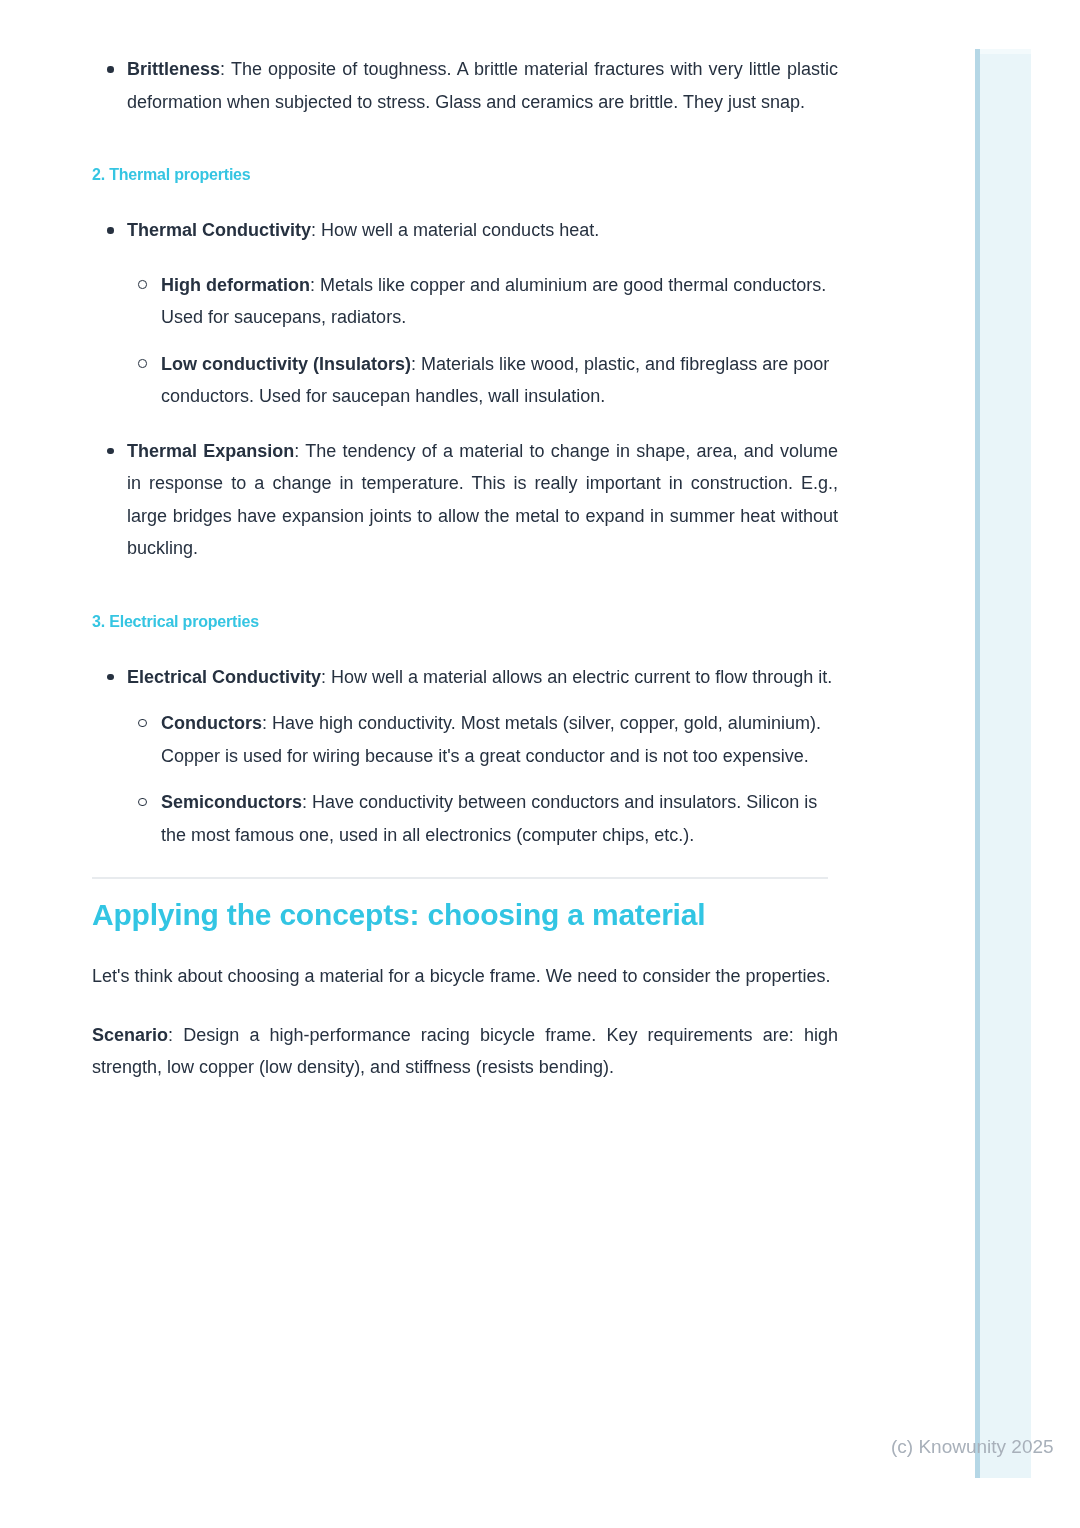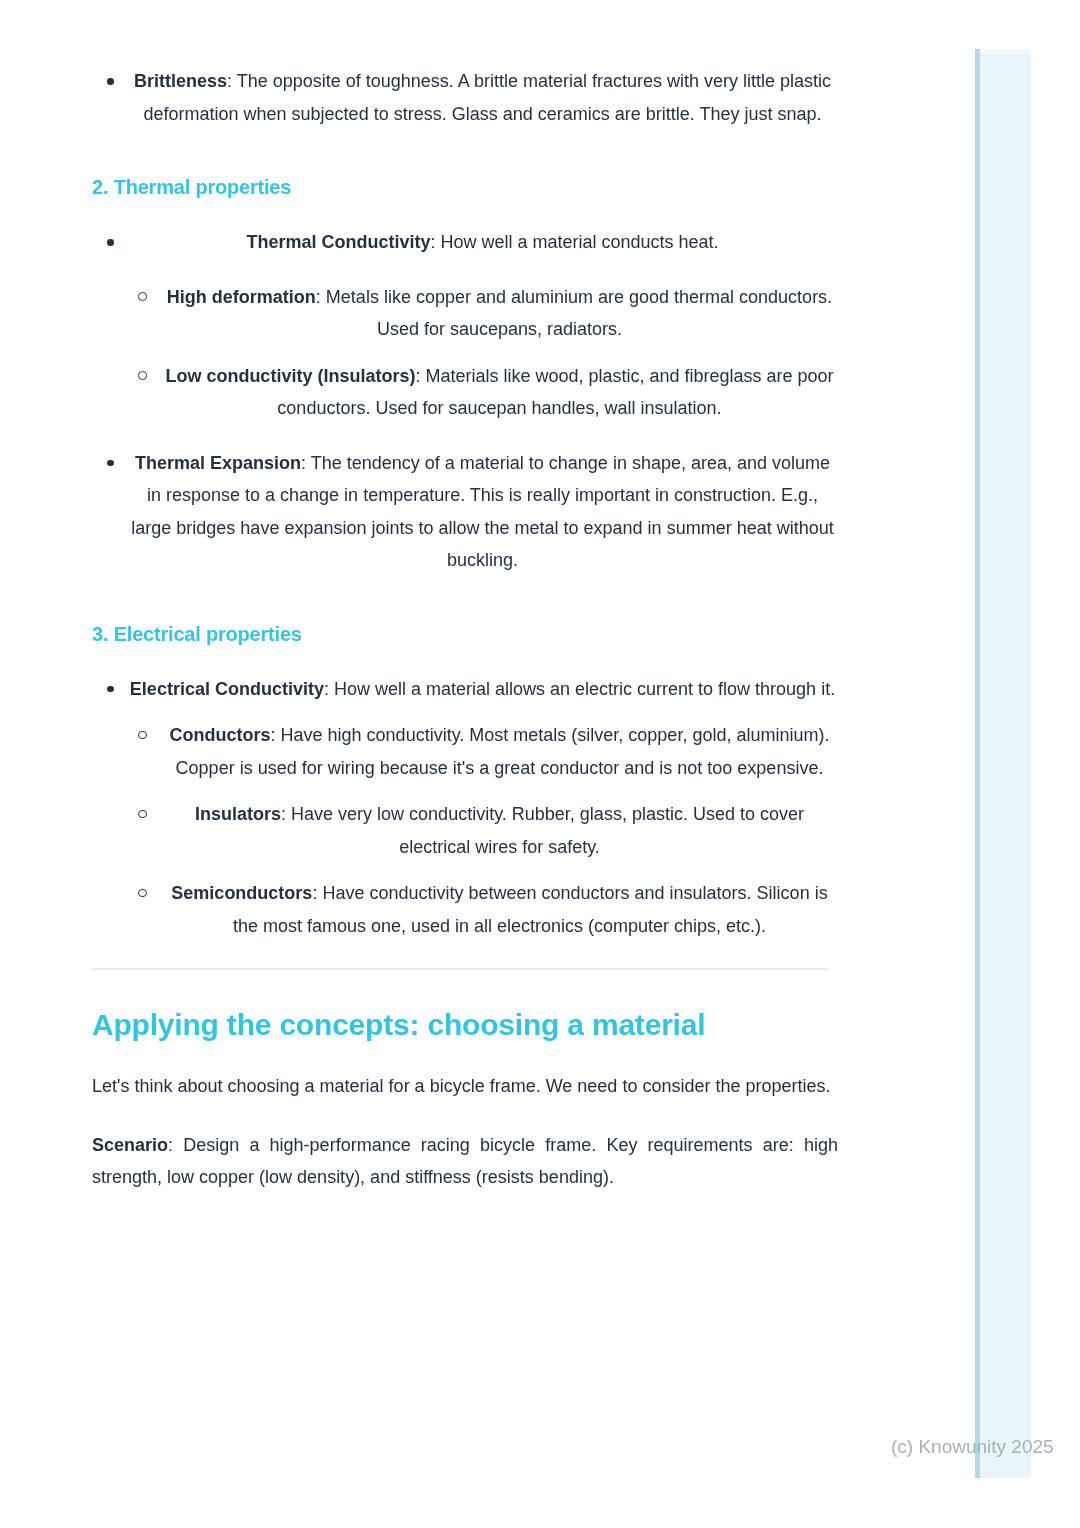--- a/index.html
+++ b/index.html
@@ -16,40 +16,40 @@
     left:92px;top:53px;
     width:746px;
     font-size:18px;
     line-height:32.5px;
     color:#263140;
   }
   .lbl{font-weight:700;}
   .justify{text-align:justify;}
   h2.big{
     font-size:30px;line-height:38px;
-    margin:36px 0 0 0;
+    margin:17px 0 0 0;
     color:#32c5e3;
     font-weight:700;
     letter-spacing:-0.2px;
   }
   h3.sec{
-    font-size:20px;line-height:30px;
+    font-size:16px;line-height:30px;
     margin:42px 0 0 0;
     color:#35c5e2;
     font-weight:700;
     letter-spacing:-0.2px;
   }
   p{margin:0;}
   p.intro{margin-top:20px;}
   p.lead{margin-top:26px;}
   p.scenario{margin-top:26px;}
   ul{list-style:none;margin:0;padding:0;}
   ul.l1{margin-top:24px;}
-  ul.l1.first{margin-top:12px;}
-  ul.l1 > li{position:relative;padding-left:35px;text-align:center;}
+  ul.l1.first{margin-top:0;}
+  ul.l1 > li{position:relative;padding-left:35px;}
   ul.l1 > li + li{margin-top:22px;}
   ul.l1 > li::before{
     content:"";
     position:absolute;left:15px;top:13px;
     width:6.5px;height:6.5px;border-radius:50%;
     background:#263140;
   }
   ul.l2{margin-top:22px;}
   ul.l2.tight{margin-top:14px;}
   ul.l2 > li{position:relative;padding-left:34px;}
@@ -128,23 +128,20 @@
 
 
     <ul class="l1">
       <li>
         <span class="lbl">Electrical Conductivity</span><span>: How well a material allows an electric current to flow through it.</span>
         <ul class="l2 tight">
           <li>
             <span class="lbl">Conductors</span><span>: Have high conductivity. Most metals (silver, copper, gold, aluminium). Copper is used for wiring because it's a great conductor and is not too expensive.</span>
           </li>
           <li>
-            <span class="lbl">Insulators</span><span>: Have very low conductivity. Rubber, glass, plastic. Used to cover electrical wires for safety.</span>
-          </li>
-          <li>
             <span class="lbl">Semiconductors</span><span>: Have conductivity between conductors and insulators. Silicon is the most famous one, used in all electronics (computer chips, etc.).</span>
           </li>
         </ul>
       </li>
     </ul>
 
     <hr class="divider">
 
     <h2 class="big">Applying the concepts: choosing a material</h2>
 

